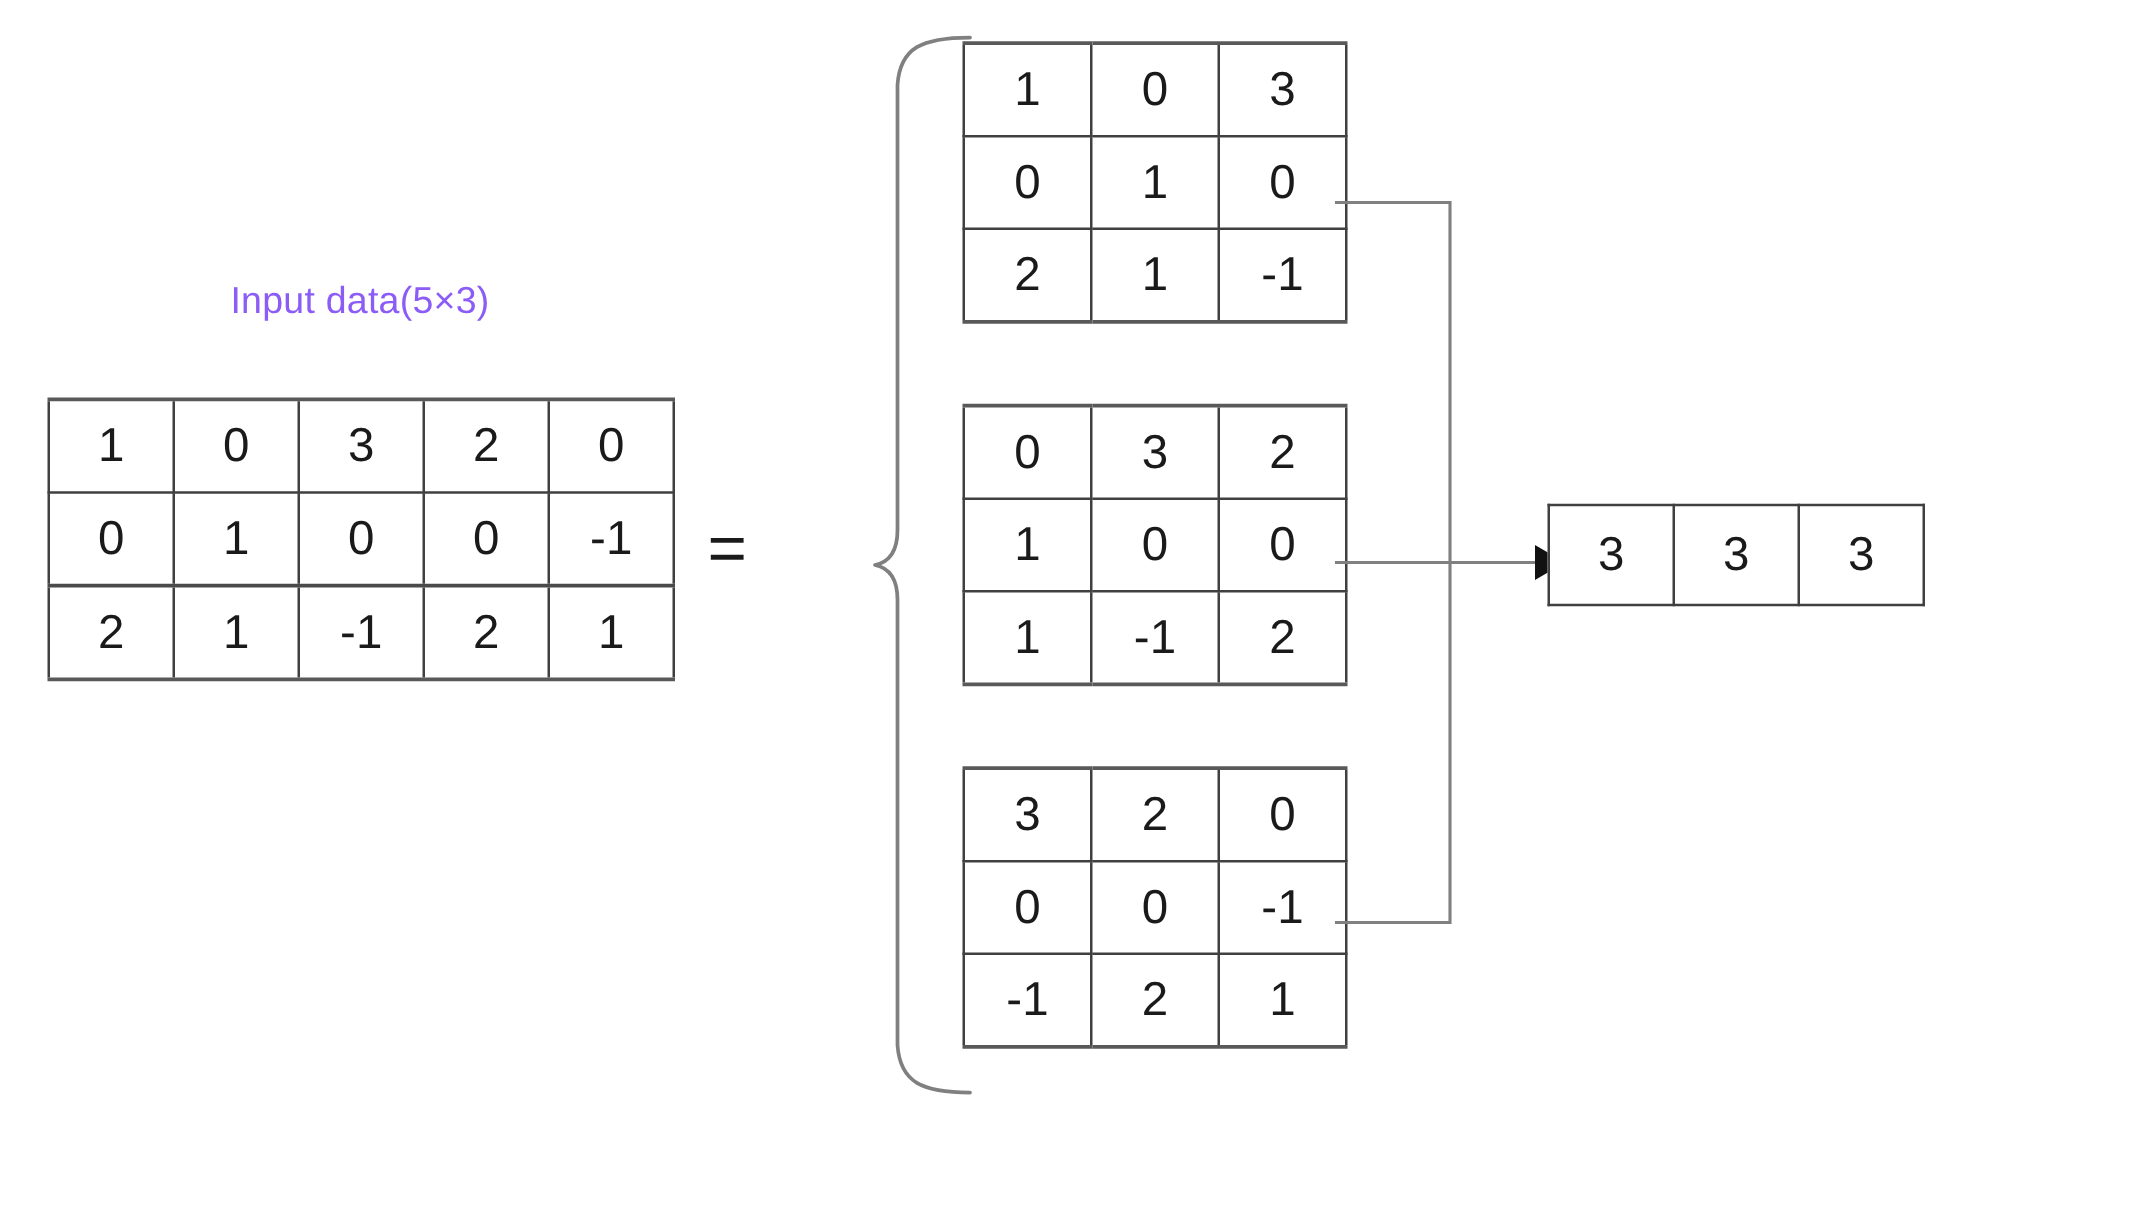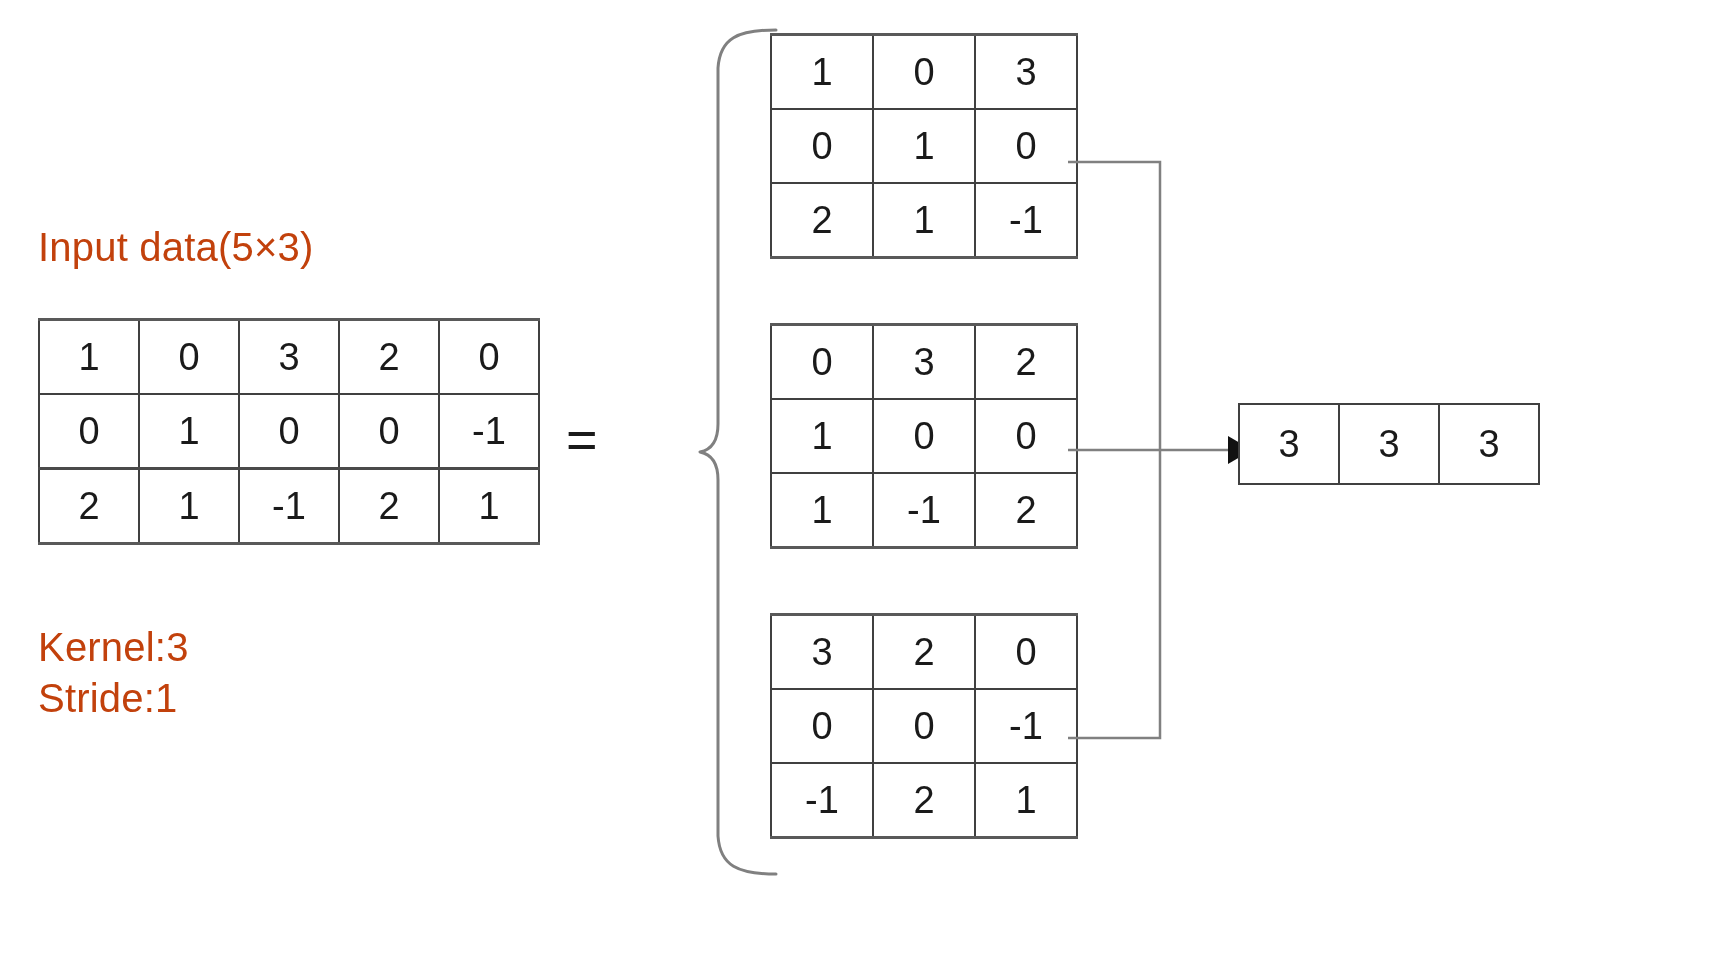--- a/index.html
+++ b/index.html
@@ -15,23 +15,24 @@
     position: relative;
     width: 1724px;
     height: 975px;
     background: #ffffff;
     overflow: hidden;
   }
 
   
   .label {
     position: absolute;
-    font-size: 40px;
+    font-size: 30px;
     line-height: 1.28;
-    color: #c2410c;
+    color: #8b5cf6;
+    text-align: center;
     white-space: pre-line;
     letter-spacing: 0.2px;
   }
 
   
   table.grid {
     position: absolute;
     border-collapse: collapse;
     table-layout: fixed;
     background: #ffffff;
@@ -126,22 +127,20 @@
       <tr>
         <td>2</td>
         <td>1</td>
         <td>-1</td>
         <td>2</td>
         <td>1</td>
       </tr>
     </tbody>
   </table>
 
-  <div class="label" id="kernel-stride">Kernel:3
-Stride:1</div>
 
   <div id="equals">=</div>
 
   <div id="brace">
     <svg width="80" height="848" viewBox="0 0 80 848" fill="none" xmlns="http://www.w3.org/2000/svg">
       <path d="M78 2 C 40 2, 22 10, 20 40 L 20 396 C 20 415, 12 422, 2 424 C 12 426, 20 433, 20 452 L 20 808 C 22 838, 40 846, 78 846" stroke="#808080" stroke-width="3" fill="none" stroke-linecap="round" stroke-linejoin="round"></path>
     </svg>
   </div>
 
   <table class="grid patch-grid" id="patch-0">

